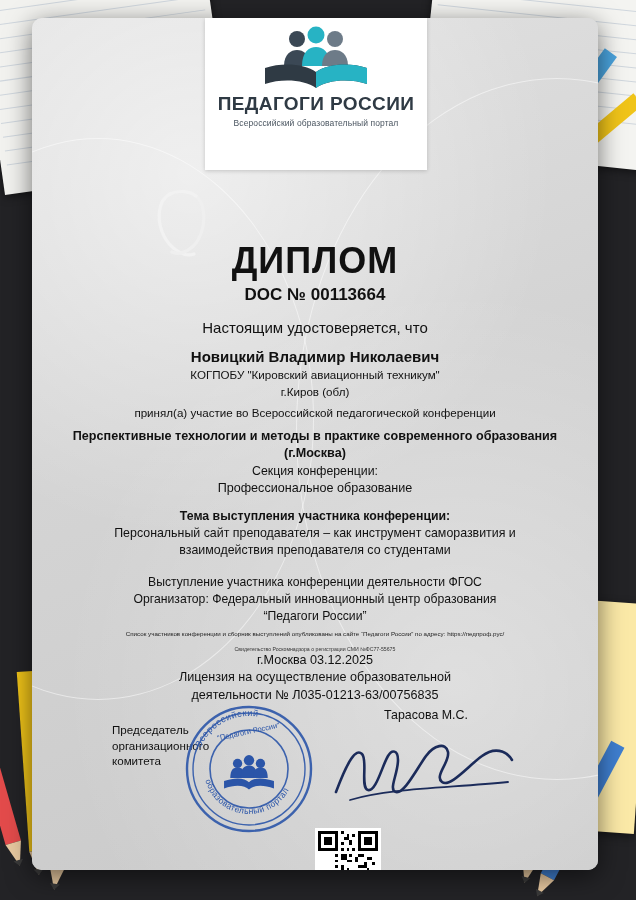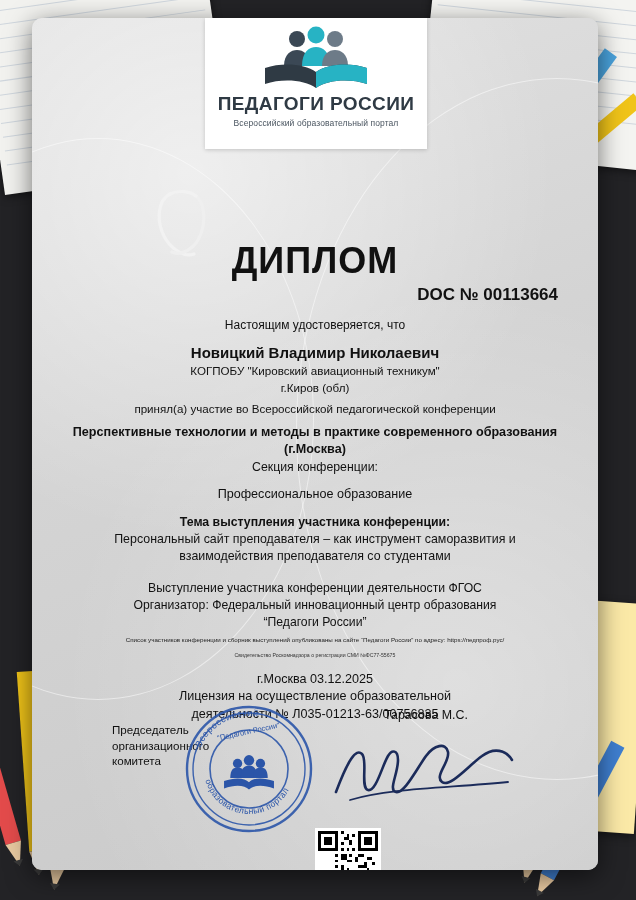--- a/index.html
+++ b/index.html
@@ -51,47 +51,47 @@
   .cert-inner{position:absolute;inset:0;}
 
   
   .arc{position:absolute;border:1px solid rgba(255,255,255,.5);border-radius:50%;}
 
   
   .clip{position:absolute;left:118px;top:168px;width:70px;height:78px;}
 
   
   .logo-box{
-    position:absolute;left:173px;top:0px;width:222px;height:131px;
+    position:absolute;left:173px;top:0px;width:222px;height:152px;
     background:#ffffff;box-shadow:0 1px 4px rgba(0,0,0,.18);
     display:flex;flex-direction:column;align-items:center;justify-content:flex-start;
   }
   .logo-mark{width:118px;height:66px;margin-top:8px;position:relative;}
   .logo-title{
     font-size:19px;font-weight:bold;color:#2f3a44;letter-spacing:.4px;
     margin-top:1px;
   }
   .logo-sub{font-size:8.5px;color:#4a5560;margin-top:3px;letter-spacing:.1px;}
 
   
   .body-txt{position:absolute;left:40px;right:40px;top:222px;text-align:center;color:#111;}
   .title{font-size:36px;font-weight:bold;letter-spacing:1px;}
-  .docno{font-size:17px;font-weight:bold;margin-top:3px;text-align:right;}
-  .p{font-size:12px;margin-top:13px;line-height:1.32;}
+  .docno{font-size:17px;font-weight:bold;margin-top:3px;}
+  .p{font-size:15px;margin-top:13px;line-height:1.32;}
   .name{font-size:15px;font-weight:bold;margin-top:10px;}
   .org{font-size:11.6px;margin-top:2px;line-height:1.3;}
   .conf{font-size:12.6px;font-weight:bold;margin-top:8px;line-height:1.35;}
   .sec-lbl{font-size:12.3px;margin-top:2px;}
-  .sec-val{font-size:12.6px;margin-top:13px;}
+  .sec-val{font-size:12.6px;margin-top:3px;}
   .theme-lbl{font-size:12.3px;margin-top:14px;font-weight:bold;}
   .theme-val{font-size:12.4px;margin-top:2px;line-height:1.38;}
   .fgos{font-size:12.2px;margin-top:15px;line-height:1.4;}
   .tiny{font-size:6.2px;margin-top:5px;color:#222;line-height:1.3;}
   .tiny2{font-size:5.2px;margin-top:7px;color:#333;}
-  .place{font-size:12.6px;margin-top:13px;line-height:1.4;}
+  .place{font-size:12.6px;line-height:1.4;}
 
   
   .sig-row{position:absolute;left:40px;right:38px;top:690px;}
   .sig-left{position:absolute;left:40px;top:14px;width:170px;font-size:11.6px;line-height:1.35;color:#111;text-align:left;}
   .sig-right{position:absolute;right:44px;top:0;width:180px;text-align:center;font-size:12.4px;color:#111;}
   .sig-scribble{position:absolute;right:40px;top:22px;width:190px;height:76px;}
 
   
   .stamp{position:absolute;left:152px;top:686px;width:130px;height:130px;}
   .stamp svg{display:block;}

